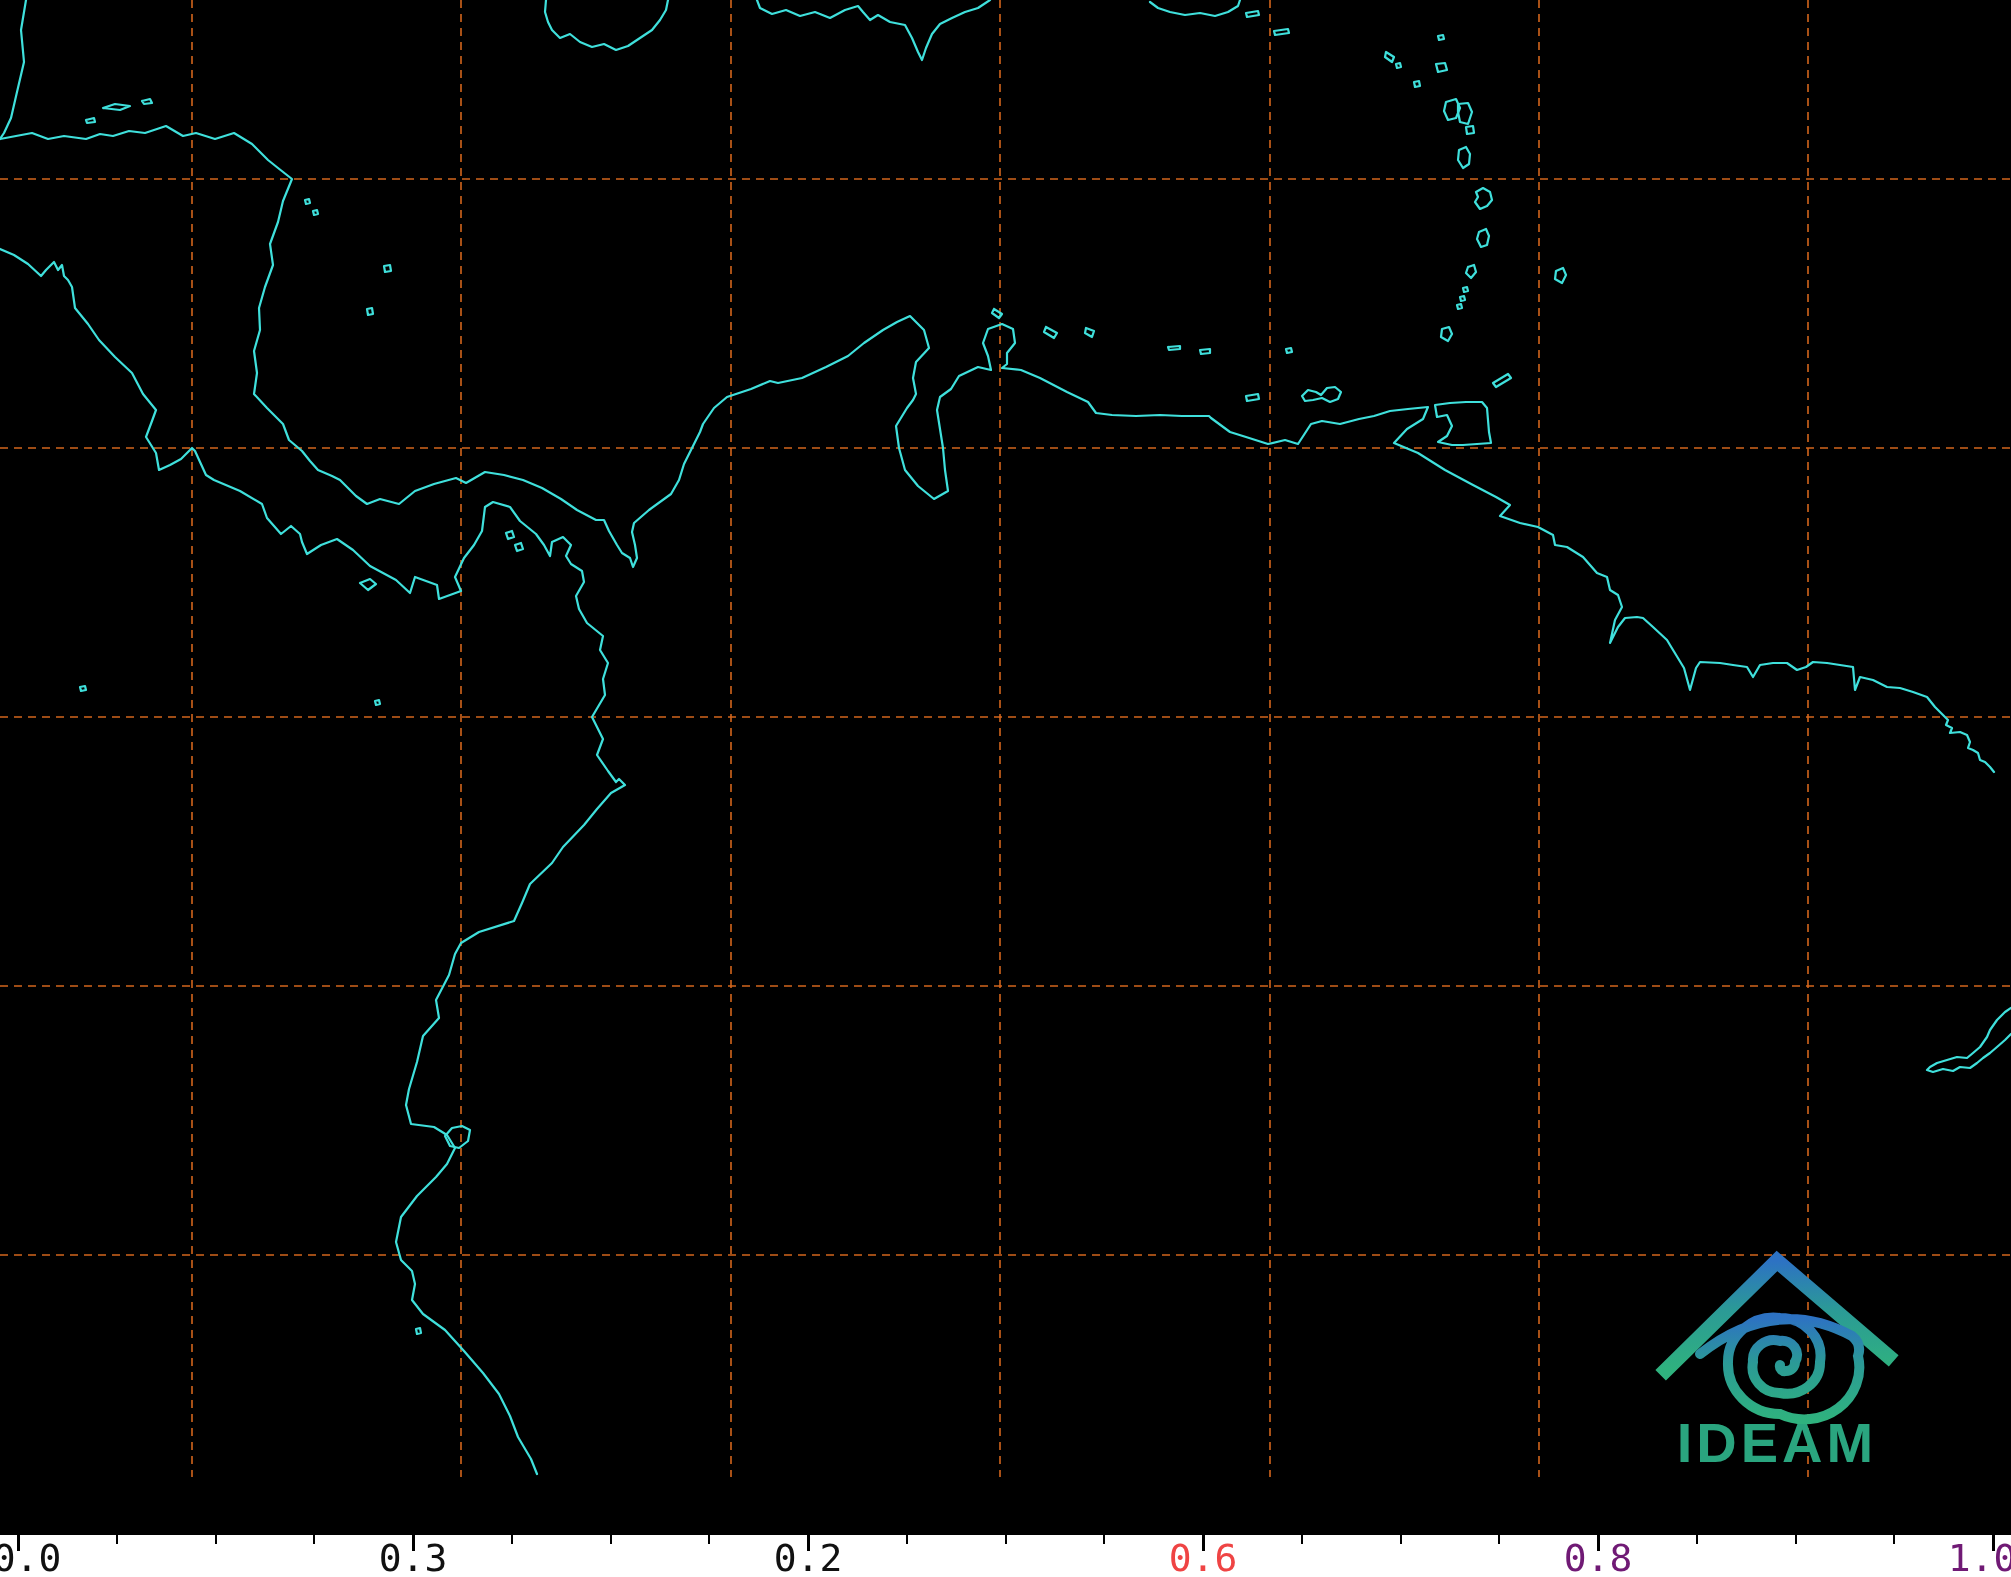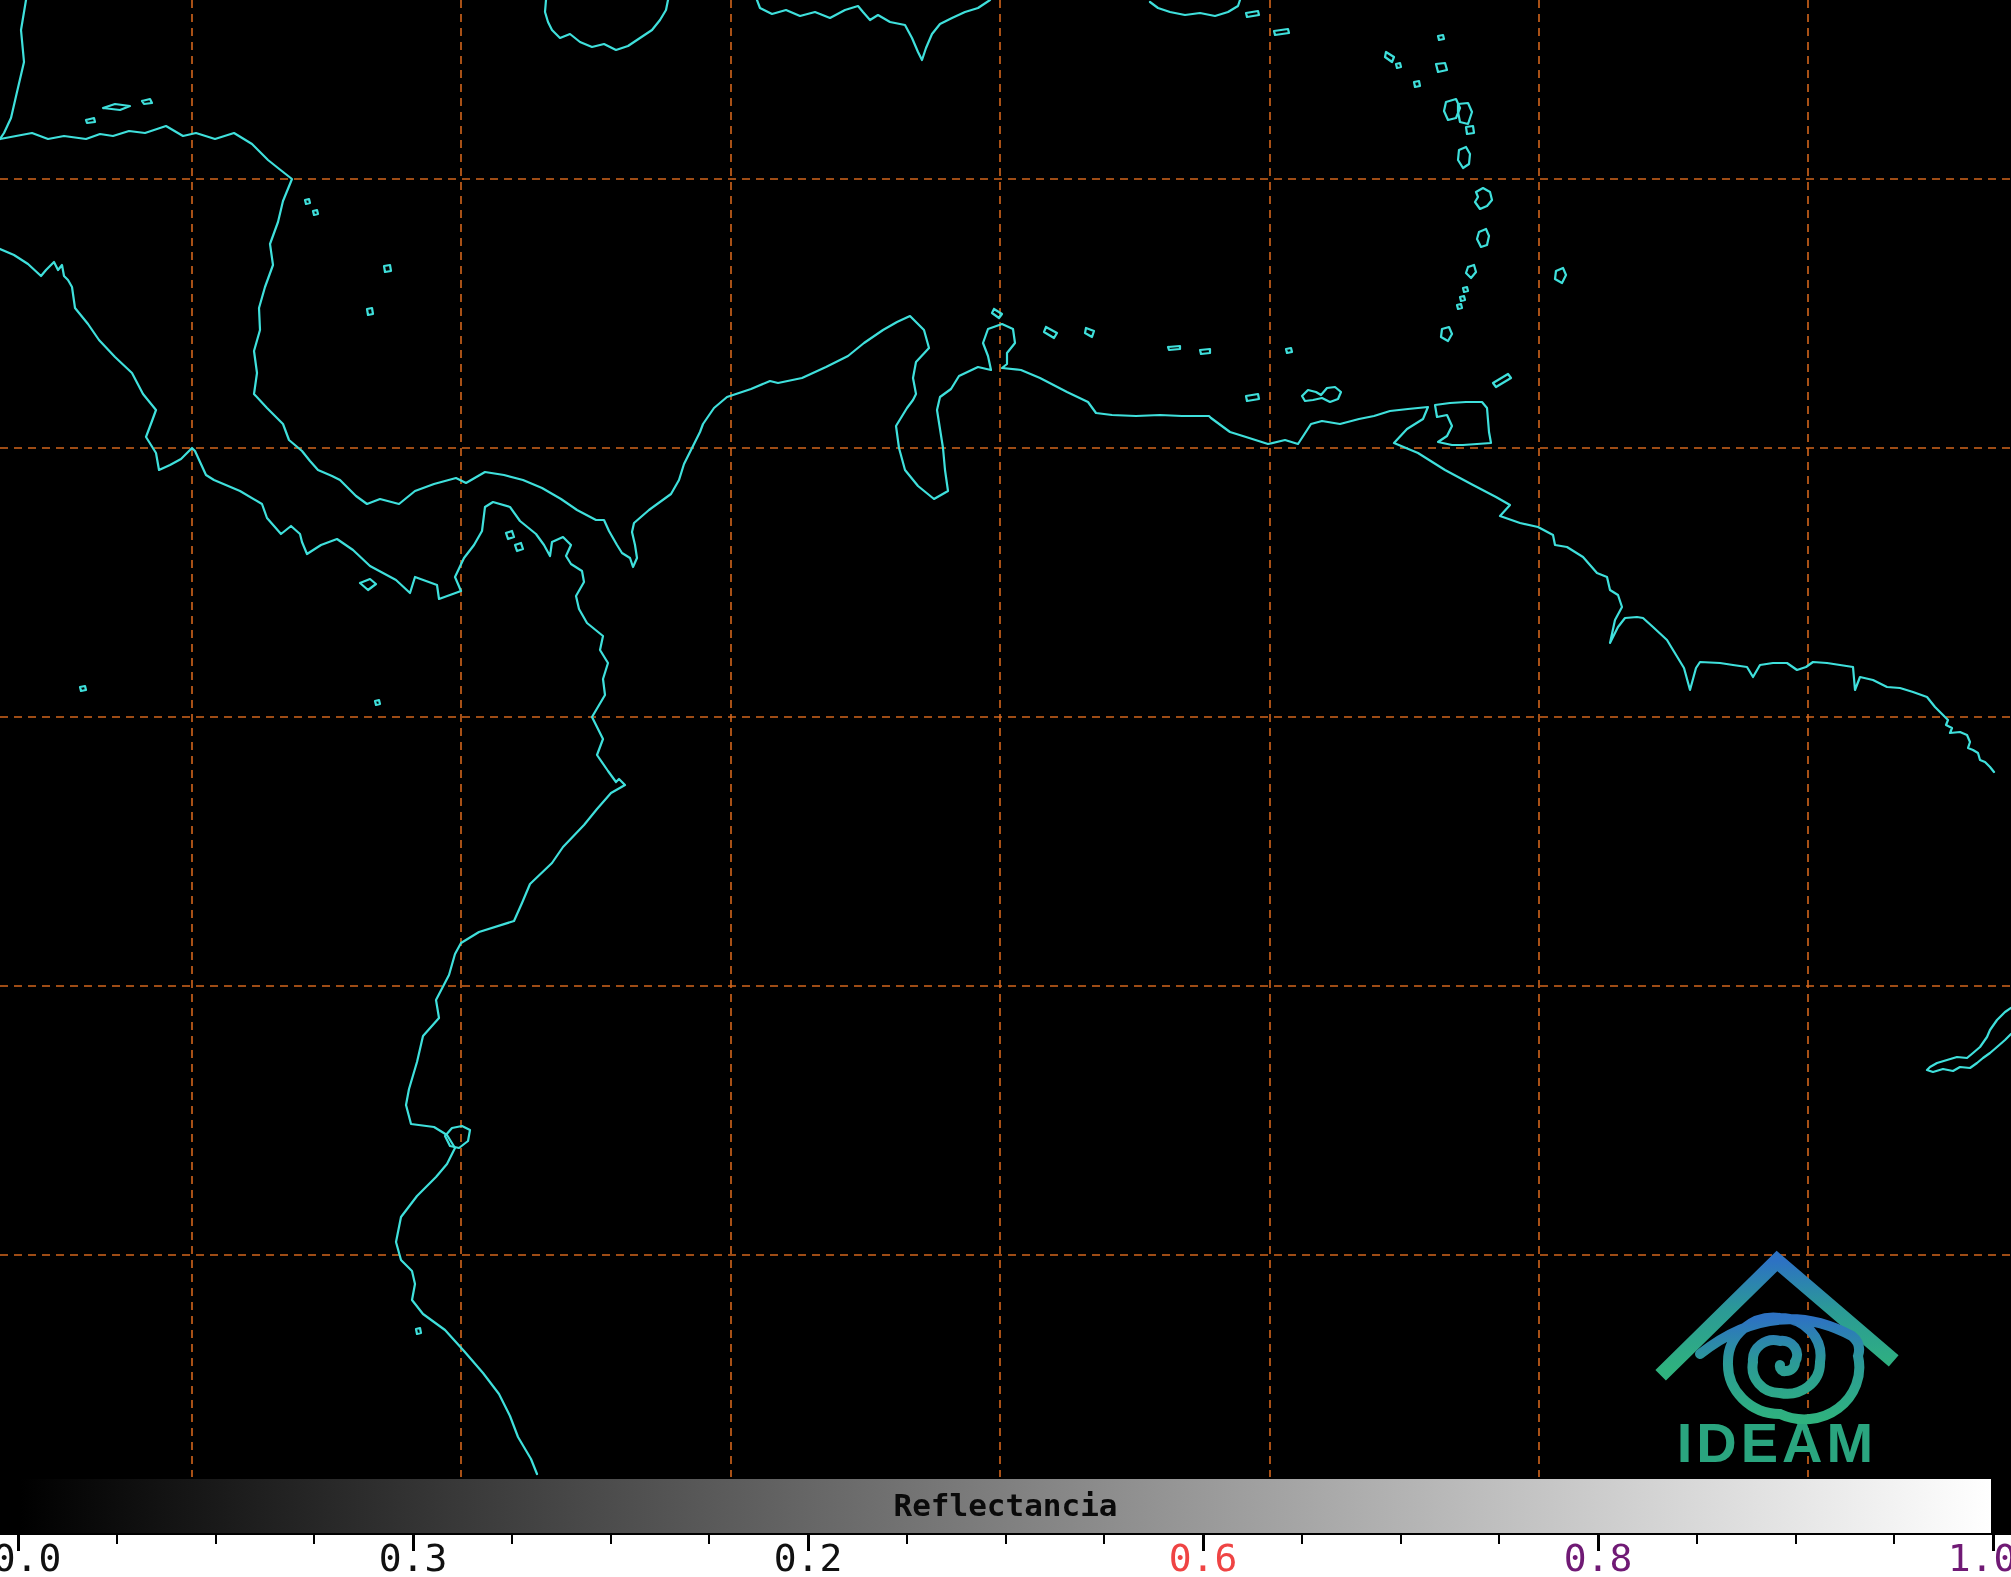--- a/index.html
+++ b/index.html
@@ -110,23 +110,20 @@
                A55,52 0 0 1 1780,1414 A52,50 0 0 1 1728,1362
                A46,44 0 0 1 1780,1318 A40,38 0 0 1 1820,1362
                A33,31 0 0 1 1780,1393 A27,26 0 0 1 1753,1362
                A21,20 0 0 1 1780,1341 A15,14 0 0 1 1795,1362
                A9,9 0 0 1 1786,1371 A5,5 0 0 1 1780,1365" fill="none" stroke="url(#logo-grad)" stroke-width="10" stroke-linecap="round"></path>
       <text id="logo-text" x="1777" y="1462" text-anchor="middle" fill="#2aa57f">IDEAM</text>
     </g>
   </svg>
 
 
-  <div id="cb-bar" style="background: linear-gradient(to right, rgb(0, 0, 0), rgb(255, 255, 255));">
-    <div id="cb-title" style="color: rgb(10, 10, 10);">Reflectancia</div>
-  </div>
   <div id="cb-strip">
       <div class="cb-tick major" style="left: 16.5px;"></div>
       <div class="cb-label" style="color: rgb(17, 17, 17); left: 27px;">0.0</div>
       <div class="cb-tick minor" style="left: 115.75px;"></div>
       <div class="cb-tick minor" style="left: 214.5px;"></div>
       <div class="cb-tick minor" style="left: 313.25px;"></div>
       <div class="cb-tick major" style="left: 411.5px;"></div>
       <div class="cb-label" style="color: rgb(17, 17, 17); left: 413px;">0.3</div>
       <div class="cb-tick minor" style="left: 510.75px;"></div>
       <div class="cb-tick minor" style="left: 609.5px;"></div>

